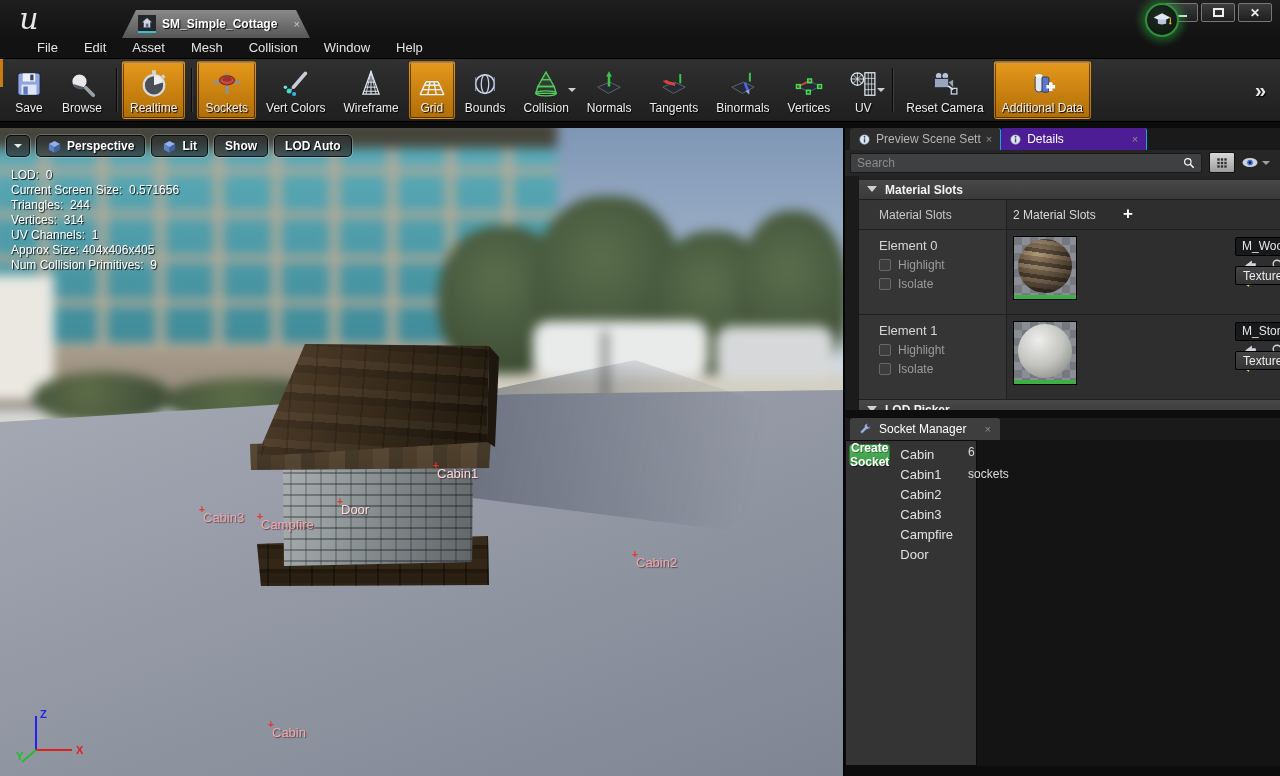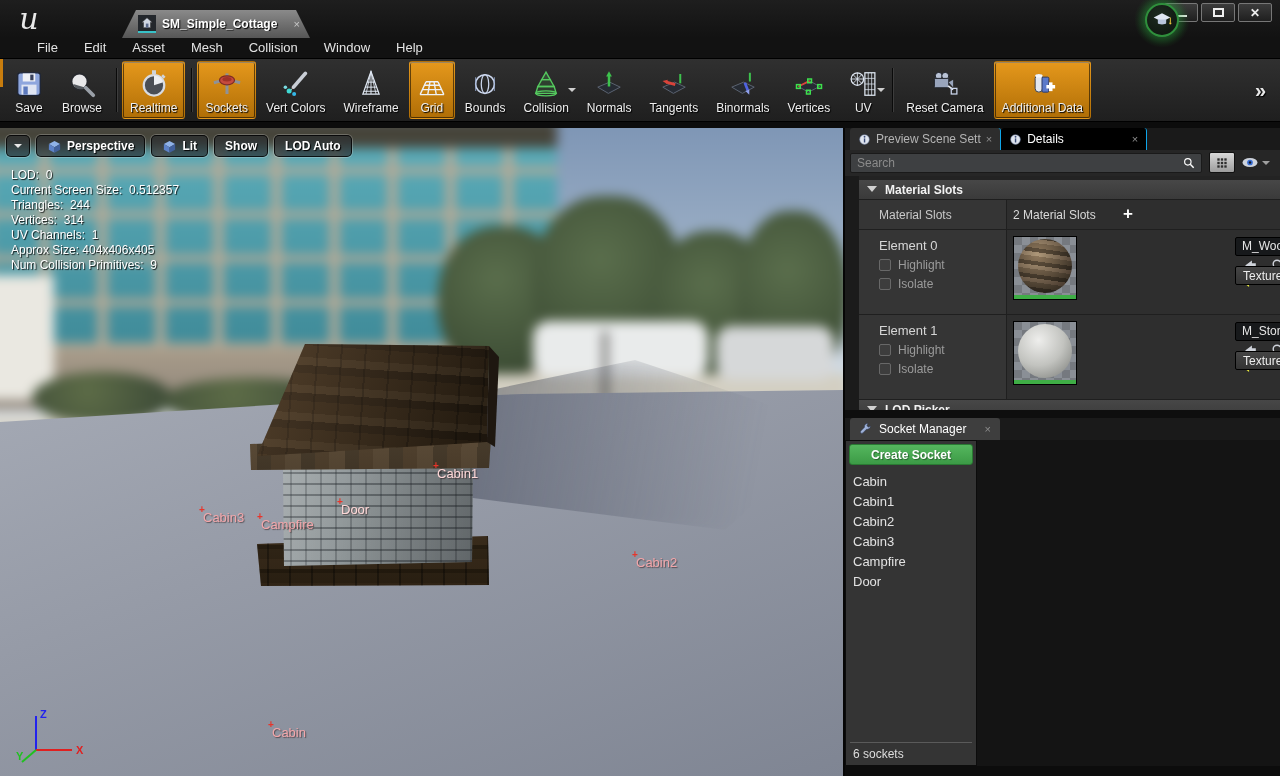--- a/index.html
+++ b/index.html
@@ -80,21 +80,21 @@
   .vp-sockets{position:absolute;inset:0;z-index:9;}
   .socket-label{position:absolute;font-size:13px;text-shadow:1px 1px 1px rgba(40,20,20,.55);}
   .socket-label .smk{position:absolute;left:-4px;top:-6px;color:#e8342a;font-size:10px;font-weight:bold;text-shadow:none;}
   .axis-gizmo{position:absolute;left:14px;bottom:12px;width:76px;height:58px;z-index:8;}
   .axis-gizmo text{font-size:11px;font-weight:bold;}
 
   
   .rightcol{position:relative;width:437px;height:648px;background:#1b1b1b;border-left:2px solid #060606;flex:none;}
   .d-tabs{position:absolute;left:0;top:0;width:100%;height:22px;background:#1a1a1a;display:flex;padding-left:5px;}
   .dtab{height:22px;display:flex;align-items:center;gap:5px;padding:0 8px;font-size:12px;color:#b4b4b4;background:#2d2d2d;border-right:1px solid #0ea5e9;max-width:152px;min-width:146px;border-radius:3px 3px 0 0;}
-  .dtab:nth-child(2){background:#000000;color:#fff;}
+  .dtab:nth-child(2){background:#4c1d95;color:#fff;}
   .dtab svg{width:13px;height:13px;flex:none;}
   .dtab .dlabel{white-space:nowrap;overflow:hidden;flex:1;}
   .dtab .dclose{color:#8d8d8d;font-size:11px;flex:none;}
   .d-search{position:absolute;left:0;top:22px;width:100%;height:26px;background:#262626;}
   .search-box{position:absolute;left:5px;top:3px;width:352px;height:20px;background:#3e4042;border:1px solid #1a1a1a;border-radius:2px;display:flex;align-items:center;}
   .search-box input{flex:1;background:transparent;border:none;outline:none;color:#ddd;font-size:12px;padding:0 6px;}
   .search-box input::placeholder{color:#8b8b8b;}
   .search-box svg{width:14px;height:14px;color:#fff;margin-right:5px;flex:none;}
   .gridview-btn{position:absolute;left:364px;top:2px;width:26px;height:21px;background:linear-gradient(#d9d9d9,#9d9d9d);border:1px solid #111;border-radius:2px;display:flex;align-items:center;justify-content:center;}
   .gridview-btn svg{width:14px;height:14px;}
@@ -133,21 +133,21 @@
   .lod-clip{height:10px;overflow:hidden;}
   .d-scroll{position:absolute;right:2px;top:26px;bottom:10px;width:8px;background:#1d1d1d;border-radius:4px;}
   .d-scroll .th{position:absolute;left:1px;right:1px;top:2px;height:130px;background:#545454;border-radius:3px;}
 
   .splitter{position:absolute;left:0;top:282px;width:100%;height:8px;background:#0e0e0e;}
   .sm-tabs{position:absolute;left:0;top:290px;width:100%;height:22px;background:#1a1a1a;display:flex;padding-left:5px;}
   .smtab{height:22px;display:flex;align-items:center;gap:6px;padding:0 9px;font-size:12px;color:#fff;background:#3e3e3e;border-radius:3px 3px 0 0;min-width:150px;}
   .smtab svg{width:14px;height:14px;flex:none;}
   .smtab .dclose{color:#8d8d8d;font-size:11px;margin-left:auto;}
   .sm-body{position:absolute;left:0;top:312px;width:100%;height:326px;background:#141414;}
-  .sm-list{position:absolute;left:0;top:0;width:132px;height:100%;background:#343434;border:1px solid #0c0c0c;display:flex;flex-direction:column;}
+  .sm-list{position:absolute;left:0;top:0;width:132px;height:100%;background:#343434;border:1px solid #0c0c0c;display:flex;flex-direction:row;}
   .create-btn{margin:3px;height:21px;background:linear-gradient(#55b75e,#3c9a46);border:1px solid #2a7a33;border-radius:3px;color:#fff;font-size:12px;font-weight:bold;display:flex;align-items:center;justify-content:center;text-shadow:1px 1px 1px rgba(0,0,0,.4);}
   .sm-items{flex:1;padding-top:4px;}
   .sm-item{height:20px;line-height:20px;color:#e2e2e2;font-size:13px;padding-left:7px;}
   .sm-sep{height:1px;background:#5a5a5a;margin:0 4px;}
   .sm-count{height:22px;line-height:22px;color:#dedede;font-size:12px;padding-left:7px;}
   .sm-pane{position:absolute;left:137px;top:0;right:8px;height:100%;background:#3b3b3b;border:1px solid #0c0c0c;display:flex;justify-content:center;}
   .sm-empty{margin-top:160px;color:#bdbdbd;font-size:13px;}
   .bottom-strip{position:absolute;left:0;top:638px;width:100%;height:10px;background:#0c0c0c;}
 </style>
 </head>
@@ -534,21 +534,21 @@
         <div class="vbtn">
             <span>Show</span>
           </div>
         <div class="vbtn">
             <span>LOD Auto</span>
           </div>
       </div>
 
       <div class="vp-stats">
         <div class="stat-line">LOD:  0</div>
-          <div class="stat-line">Current Screen Size:  0.512357</div>
+          <div class="stat-line">Current Screen Size:  0.571656</div>
           <div class="stat-line">Triangles:  244</div>
           <div class="stat-line">Vertices:  314</div>
           <div class="stat-line">UV Channels:  1</div>
           <div class="stat-line">Approx Size: 404x406x405</div>
           <div class="stat-line">Num Collision Primitives:  9</div>
       </div>
 
       <div class="vp-sockets">
         <div class="socket-label" style="left: 437px; top: 338px; color: rgb(255, 216, 216);">
             <span class="smk">+</span>

